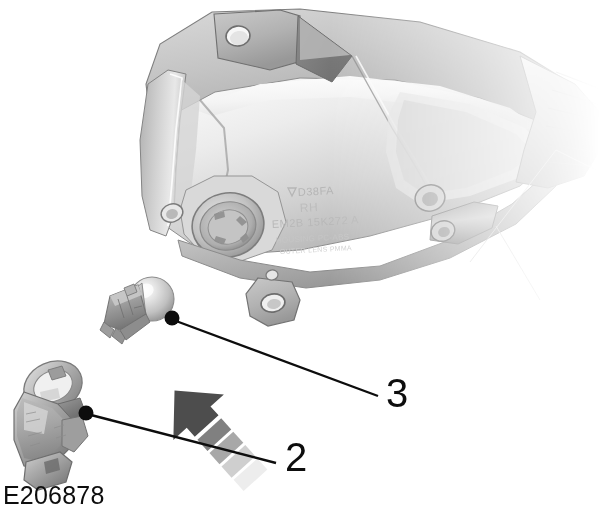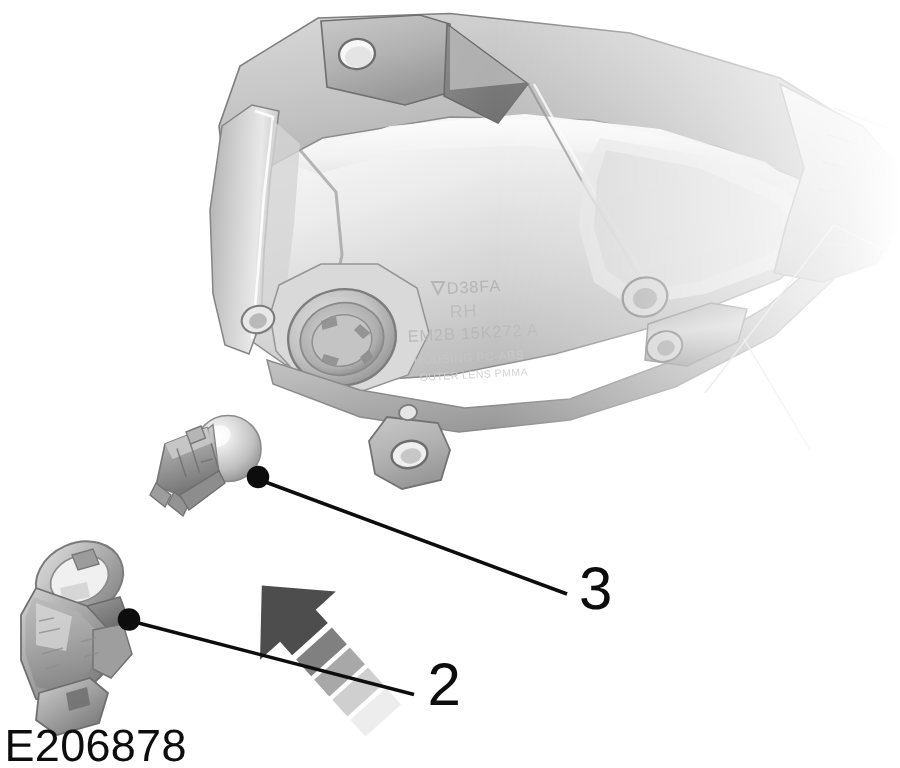--- a/index.html
+++ b/index.html
@@ -30,21 +30,21 @@
     line-height: 1;
     letter-spacing: 0px;
   }
   #callout-3 { left: 386px; top: 373px; }
   #callout-2 { left: 285px; top: 437px; }
   #figure-id {
     position: absolute;
     left: 3px;
     top: 483px;
     font-family: "Liberation Sans", sans-serif;
-    font-size: 30px;
+    font-size: 25px;
     font-weight: 400;
     color: #0d0d0d;
     line-height: 1;
     letter-spacing: 0.2px;
   }
 </style>
 </head>
 <body>
 
 <svg id="figure" viewBox="0 0 600 512" xmlns="http://www.w3.org/2000/svg">

